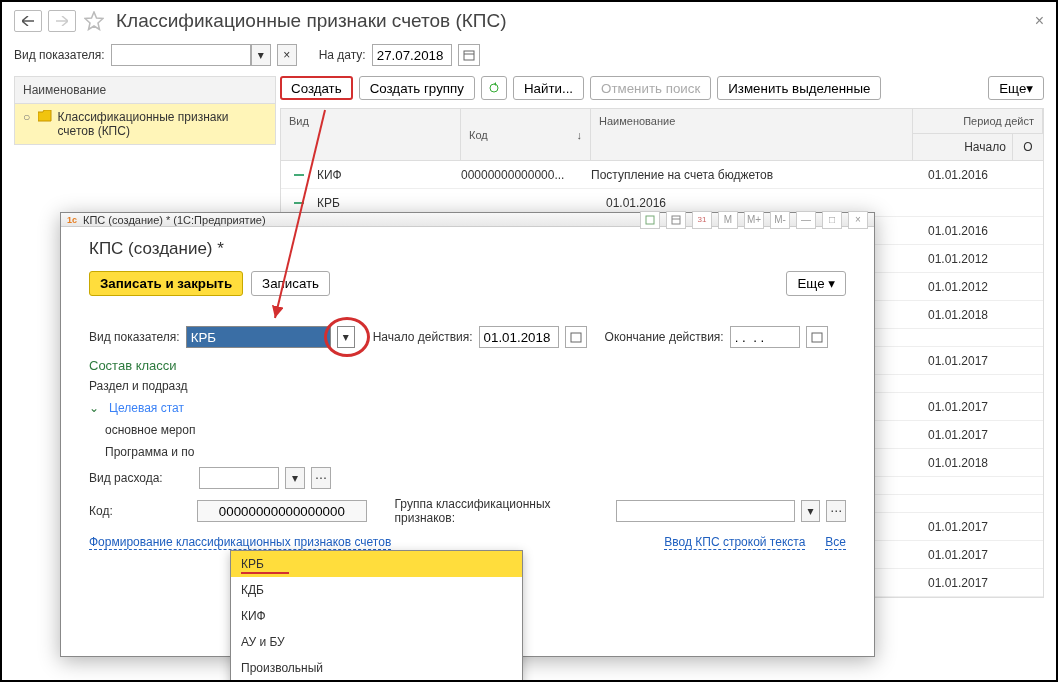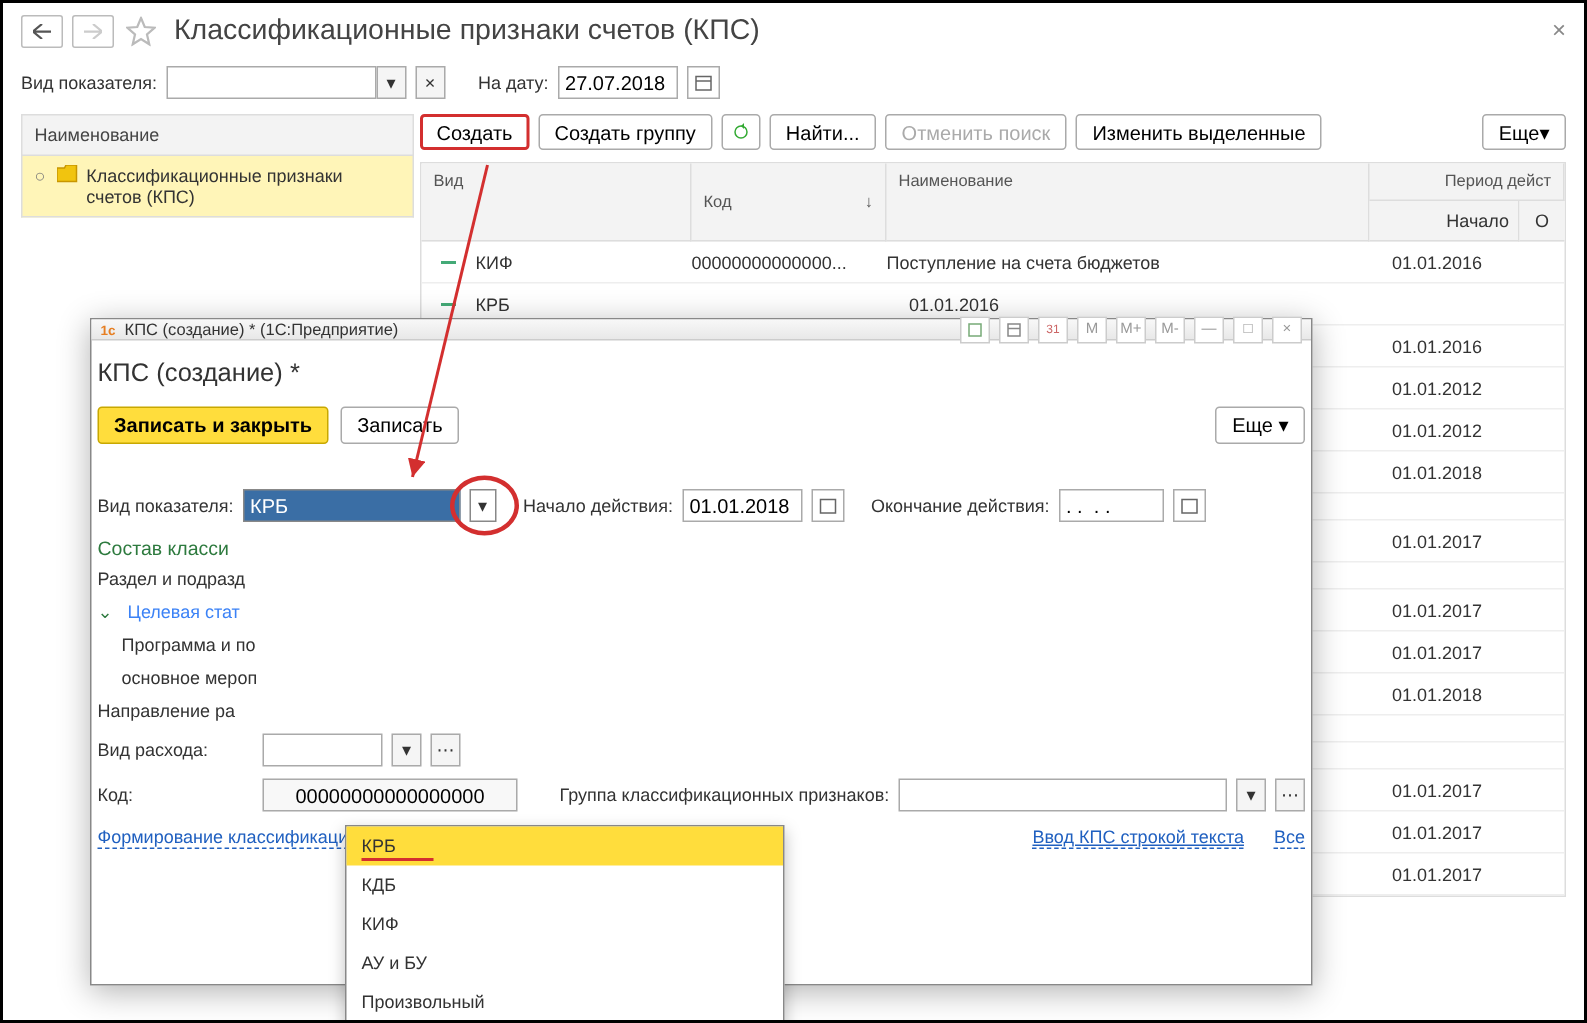--- a/index.html
+++ b/index.html
@@ -62,37 +62,37 @@
 .gc-kod { width: 130px; }
 .gc-naim { flex: 1; overflow: hidden; white-space: nowrap; text-overflow: ellipsis; }
 .gc-nach { width: 100px; text-align: center; padding-right: 10px; }
 .gc-ok { width: 30px; }
 
 
 .dialog { position: absolute; left: 58px; top: 210px; width: 815px; height: 445px; background: #fff; border: 1px solid #888; box-shadow: 0 4px 20px rgba(0,0,0,0.3); }
 .dlg-title { background: linear-gradient(#f8f8f8,#e8e8e8); border-bottom: 1px solid #ccc; height: 14px; display: flex; align-items: center; padding: 0 6px; gap: 6px; font-size: 11px; }
 .dlg-title .spacer { flex: 1; }
 .dlg-tbtn { width: 20px; height: 18px; border: 1px solid #ccc; background: #fff; display: flex; align-items: center; justify-content: center; font-size: 10px; color: #999; }
-.dlg-body { padding: 12px 4px; }
+.dlg-body { padding: 12px 28px; }
 .dlg-h { font-size: 17px; margin-bottom: 12px; color: #333; }
 .dlg-toolbar { display: flex; align-items: flex-end; gap: 8px; margin-bottom: 30px; }
 .btn-yellow { background: #ffdd3c; border: 1px solid #c8a800; font-weight: bold; padding: 4px 10px; border-radius: 3px; cursor: pointer; }
 .btn-white { background: #fff; border: 1px solid #aaa; padding: 4px 10px; border-radius: 3px; cursor: pointer; }
 .dlg-row { display: flex; align-items: center; gap: 6px; margin-bottom: 10px; flex-wrap: wrap; }
 .sel-input { width: 145px; height: 22px; border: 1px solid #888; background: #3a6ea5; color: #fff; padding: 0 4px; }
 .dd-btn { width: 18px; height: 22px; border: 1px solid #888; background: #fff; display: flex; align-items: center; justify-content: center; cursor: pointer; position: relative; }
 .oval { position: absolute; width: 46px; height: 40px; border: 3px solid #d32f2f; border-radius: 50%; pointer-events: none; left: -14px; top: -10px; }
 .section-h { color: #2d7a3e; font-size: 13px; margin: 6px 0; }
 .form-line { display: flex; align-items: center; gap: 6px; margin-bottom: 8px; font-size: 12px; }
 .caret-g { color: #2d7a3e; margin-right: 4px; }
 .long-in { flex: 1; border: 1px solid #aaa; height: 44px; }
 .code-in { width: 170px; height: 22px; border: 1px solid #aaa; padding: 0 4px; text-align: center; background: #f8f8f8; }
 .dlg-links { display: flex; align-items: center; gap: 20px; margin-top: 10px; }
 .dlg-links a { color: #2060c0; text-decoration: none; border-bottom: 1px dashed #2060c0; font-size: 12px; cursor: pointer; }
-.dlg-links .r { margin-left: auto; text-decoration: underline; }
+.dlg-links .r { margin-left: auto; }
 
 
 .dropdown { position: absolute; left: 169px; top: 337px; width: 293px; background: #fff; border: 1px solid #888; box-shadow: 0 3px 10px rgba(0,0,0,0.25); z-index: 10; }
 .dd-item { padding: 6px 10px; cursor: pointer; font-size: 12px; }
 .dd-item.sel { background: #ffdd3c; position: relative; }
 .dd-underline { position: absolute; bottom: 3px; left: 10px; width: 48px; height: 2px; background: #d32f2f; }
 
 
 .arrow-svg { position: absolute; left: 268px; top: 98px; pointer-events: none; z-index: 5; }
 
@@ -396,27 +396,24 @@
     </div>
     <div class="section-h">Состав класси</div>
     <div class="form-line">
         <span>Раздел и подразд</span>
       </div>
     <div class="form-line">
         <span class="caret-g">⌄</span>
         <span style="color:#3b82f6">Целевая стат</span>
       </div>
     <div class="form-line" style="padding-left:16px">
+        <span>основное мероп</span>
+      </div>
+    <div class="form-line" style="padding-left:16px">
         <span>Программа и по</span>
-      </div>
-    <div class="form-line" style="padding-left:16px">
-        <span>основное мероп</span>
-      </div>
-    <div class="form-line">
-        <span>Направление ра</span>
       </div>
     <div class="form-line">
       <span style="width:104px">Вид расхода:</span>
       <input style="width: 80px; height: 22px; border: 1px solid rgb(170, 170, 170);">
       <div class="mini-btn">▾</div>
       <div class="mini-btn">⋯</div>
     </div>
     <div class="form-line">
       <span style="width:104px">Код:</span>
       <input class="code-in" value="00000000000000000" style="">

